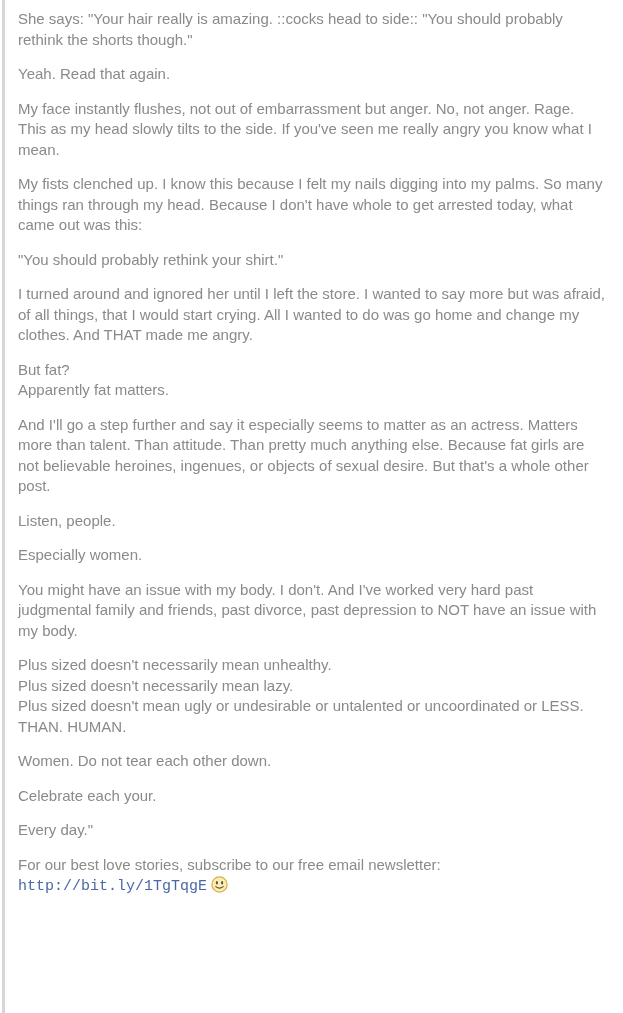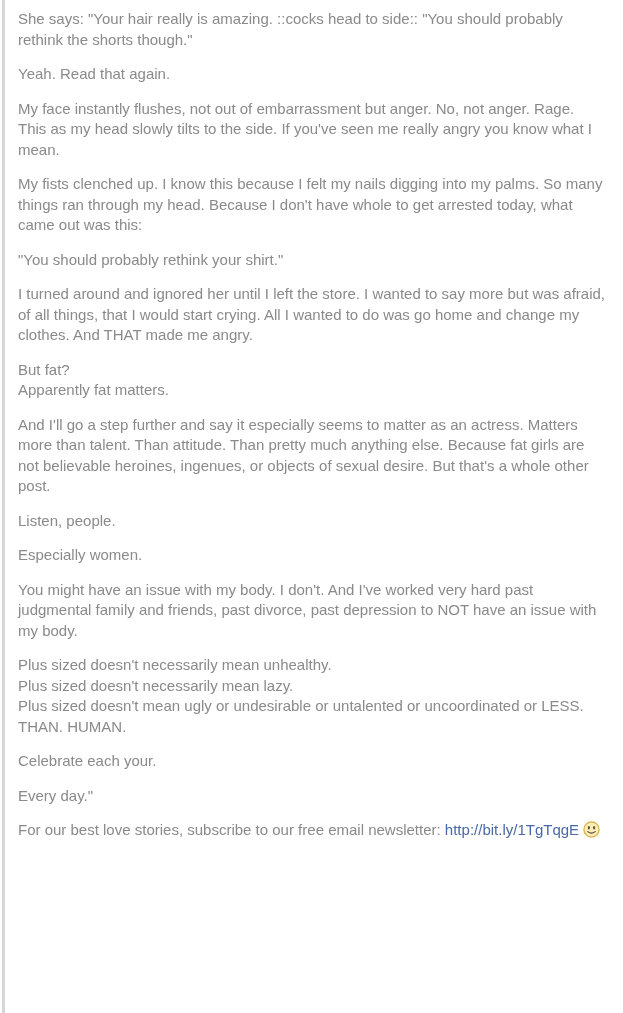--- a/index.html
+++ b/index.html
@@ -26,20 +26,21 @@
     width: 588px;
     color: #8a8a8a;
     font-size: 15px;
     line-height: 20.5px;
   }
   .content p { margin: 0 0 14px 0; }
   .content a {
     color: #4a68a8;
     text-decoration: none;
     cursor: pointer;
+    font-family: Liberation Mono, monospace;
   }
   .emoji {
     display: inline-block;
     vertical-align: -3px;
     margin-left: 4px;
     line-height: 0;
   }
 </style>
 </head>
 <body>
@@ -65,20 +66,21 @@
     <p>Listen, people.</p>
     <p>Especially women.</p>
 
     <p>You might have an issue with my body. I don't. And I've worked very hard past judgmental family and friends, past divorce, past depression to NOT have an issue with my body.</p>
 
     <p>
       <span>Plus sized doesn't necessarily mean unhealthy.</span><br>
       <span>Plus sized doesn't necessarily mean lazy.</span><br>
       <span>Plus sized doesn't mean ugly or undesirable or untalented or uncoordinated or LESS. THAN. HUMAN.</span>
     </p>
+    <p>Women. Do not tear each other down.</p>
     <p>Celebrate each your.</p>
     <p>Every day."</p>
 
     <p>
       <span>For our best love stories, subscribe to our free email newsletter: </span><a>http://bit.ly/1TgTqgE</a><span class="emoji"><svg width="17" height="17" viewBox="0 0 17 17" xmlns="http://www.w3.org/2000/svg">
           <circle cx="8.5" cy="8.5" r="7.6" fill="#fbedb5" stroke="#d9ae45" stroke-width="1.2"></circle>
           <ellipse cx="5.9" cy="6.7" rx="1.1" ry="1.7" fill="#5a5236"></ellipse>
           <ellipse cx="11.1" cy="6.7" rx="1.1" ry="1.7" fill="#5a5236"></ellipse>
           <path d="M4.8 10.6 Q8.5 13.6 12.2 10.6" fill="none" stroke="#5a5236" stroke-width="1.2" stroke-linecap="round"></path>
         </svg></span>

